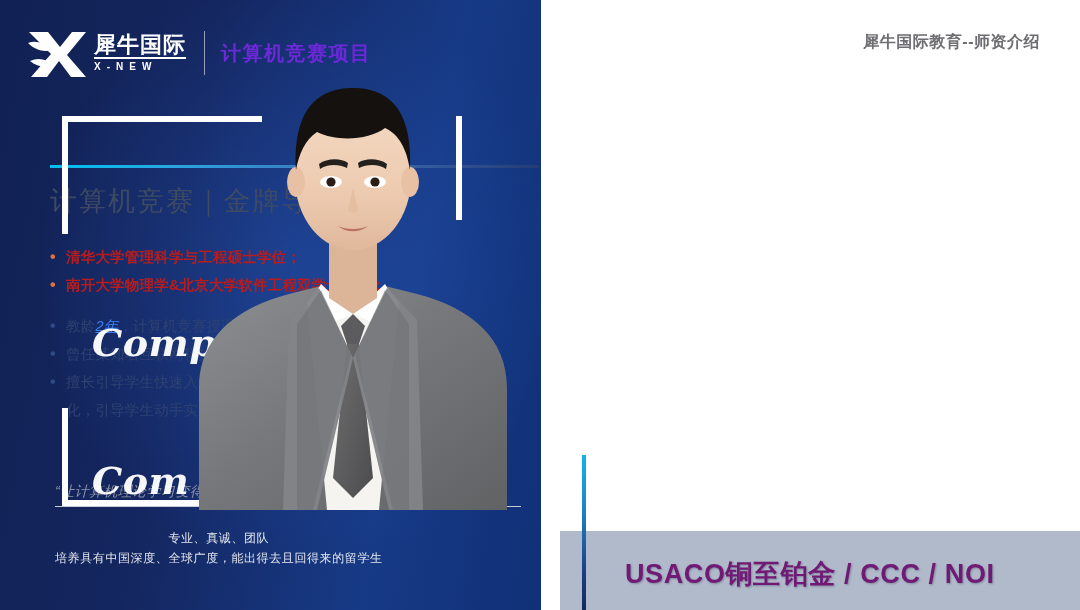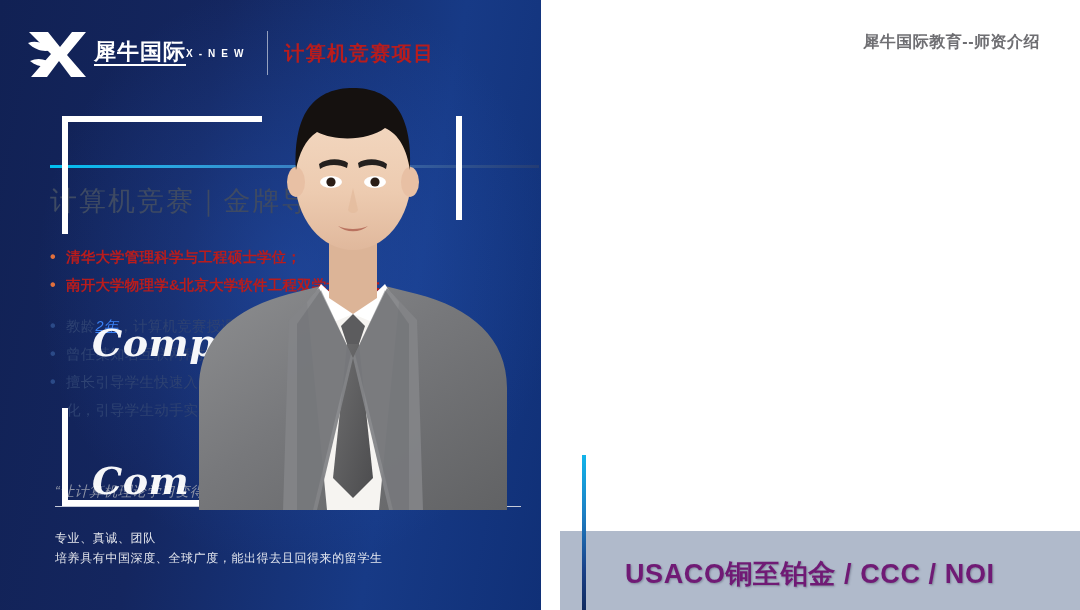--- a/index.html
+++ b/index.html
@@ -28,35 +28,35 @@
     background:radial-gradient(ellipse at 55% 45%, rgba(40,90,190,.45) 0%, rgba(12,30,80,0) 62%);
     pointer-events:none;
   }
 
   
   .logo-block{
     position:absolute; left:26px; top:24px;
     display:flex; align-items:center; height:58px; z-index:6;
   }
   .logo-mark{ width:62px; height:52px; flex:0 0 62px; }
-  .logo-words{ margin-left:6px; display:flex; flex-direction:row; justify-content:center;align-items:center; }
+  .logo-words{ margin-left:6px; display:flex; flex-direction:column; justify-content:center; }
   .logo-cn{
     font-size:22px; font-weight:bold; color:#fff; letter-spacing:1px;
     line-height:1.05; border-bottom:2px solid #fff; padding-bottom:1px;
   }
   .logo-en{
     font-size:10px; font-weight:bold; color:#fff;
     letter-spacing:6px; line-height:1.25; margin-top:2px;
   }
   .logo-divider{
     width:1px; height:44px; background:rgba(255,255,255,.55);
     margin:0 16px 0 18px;
   }
   .logo-tag{
-    font-size:20px; font-weight:bold; color:#b91c1c; letter-spacing:1.5px; white-space:nowrap;
+    font-size:20px; font-weight:bold; color:#6d28d9; letter-spacing:1.5px; white-space:nowrap;
   }
 
   
   .frame-wrap{
     position:absolute; left:62px; top:116px;
     width:400px; height:390px; z-index:2;
   }
   .corner{ position:absolute; }
   .corner-tl{ left:0; top:0; width:200px; height:6px; background:#fff; }
   .corner-tl2{ left:0; top:0; width:6px; height:118px; background:#fff; }
@@ -80,20 +80,21 @@
   
   .photo{
     position:absolute; left:193px; top:58px;
     width:320px; height:452px; z-index:4;
   }
 
   
   .left-footer{
     position:absolute; left:55px; bottom:42px; z-index:6;
     color:rgba(255,255,255,.88);
+    text-align:center;
   }
   .left-footer .lf1{ font-size:12px; line-height:20px; letter-spacing:.6px; }
   .left-footer .lf2{ font-size:12px; line-height:20px; letter-spacing:.6px; }
 
   
   .right-pane{
     position:absolute; left:541px; top:0;
     width:539px; height:610px; background:#fff;
   }
   .eyebrow{

